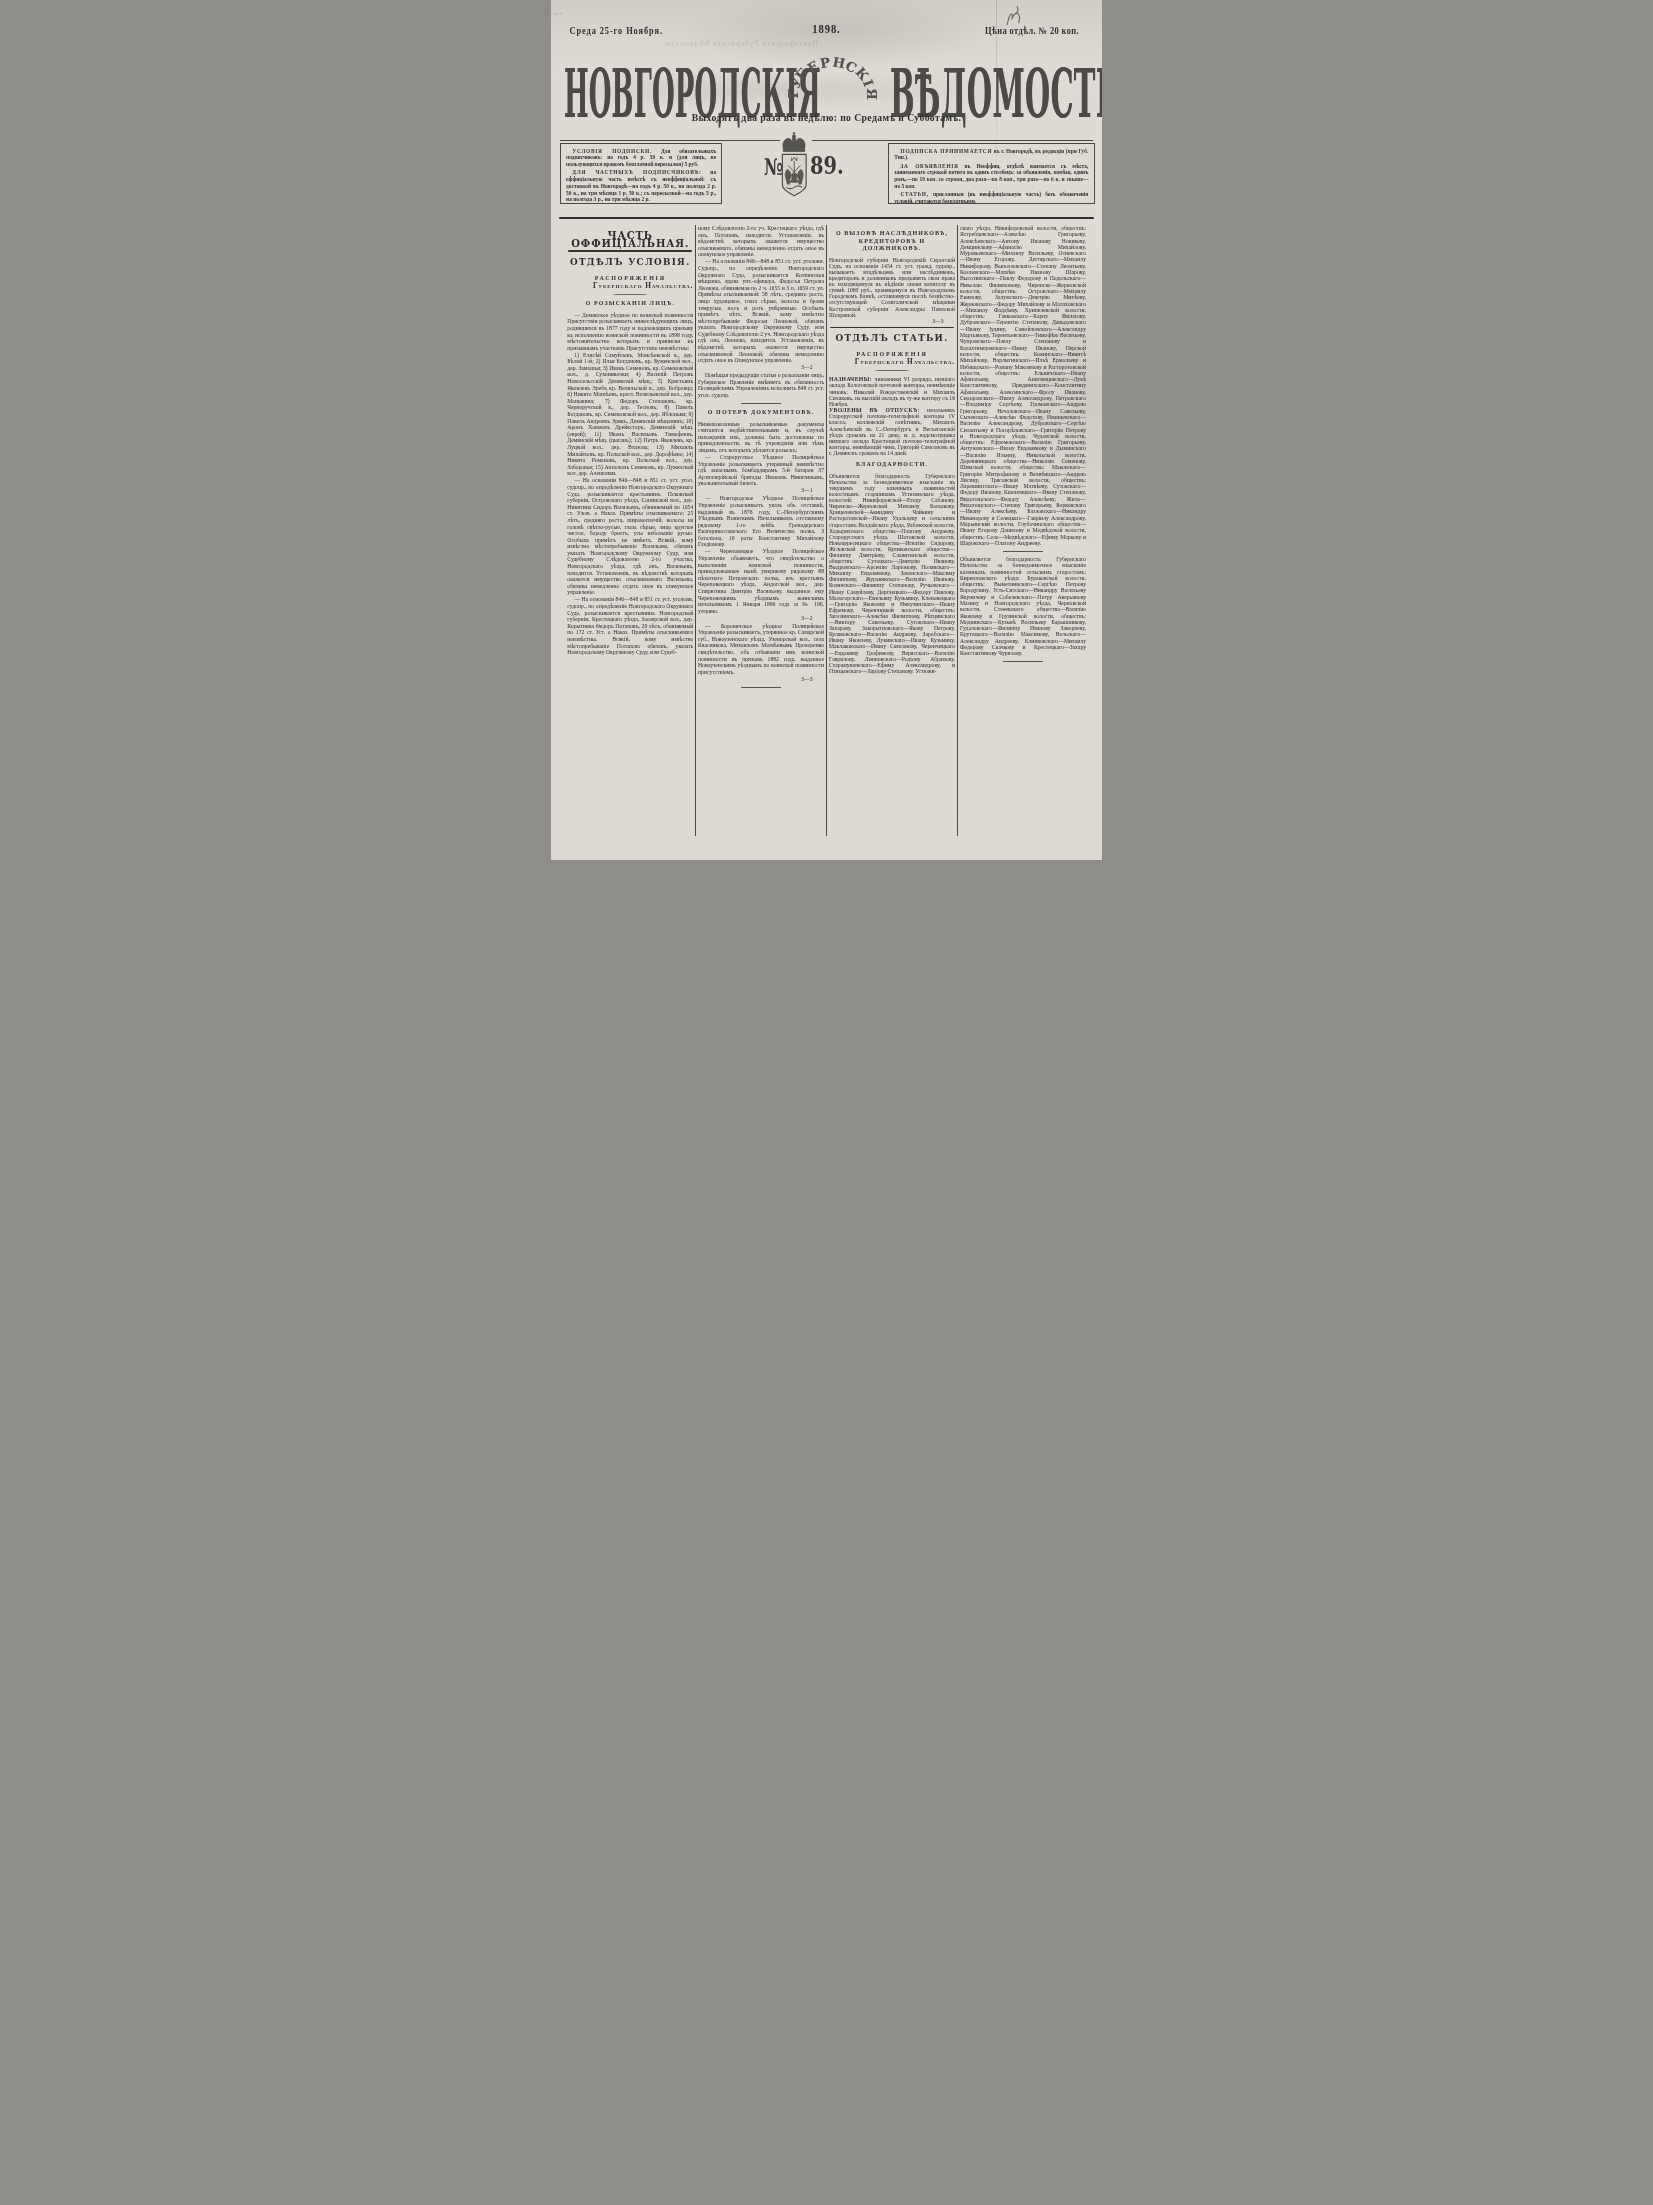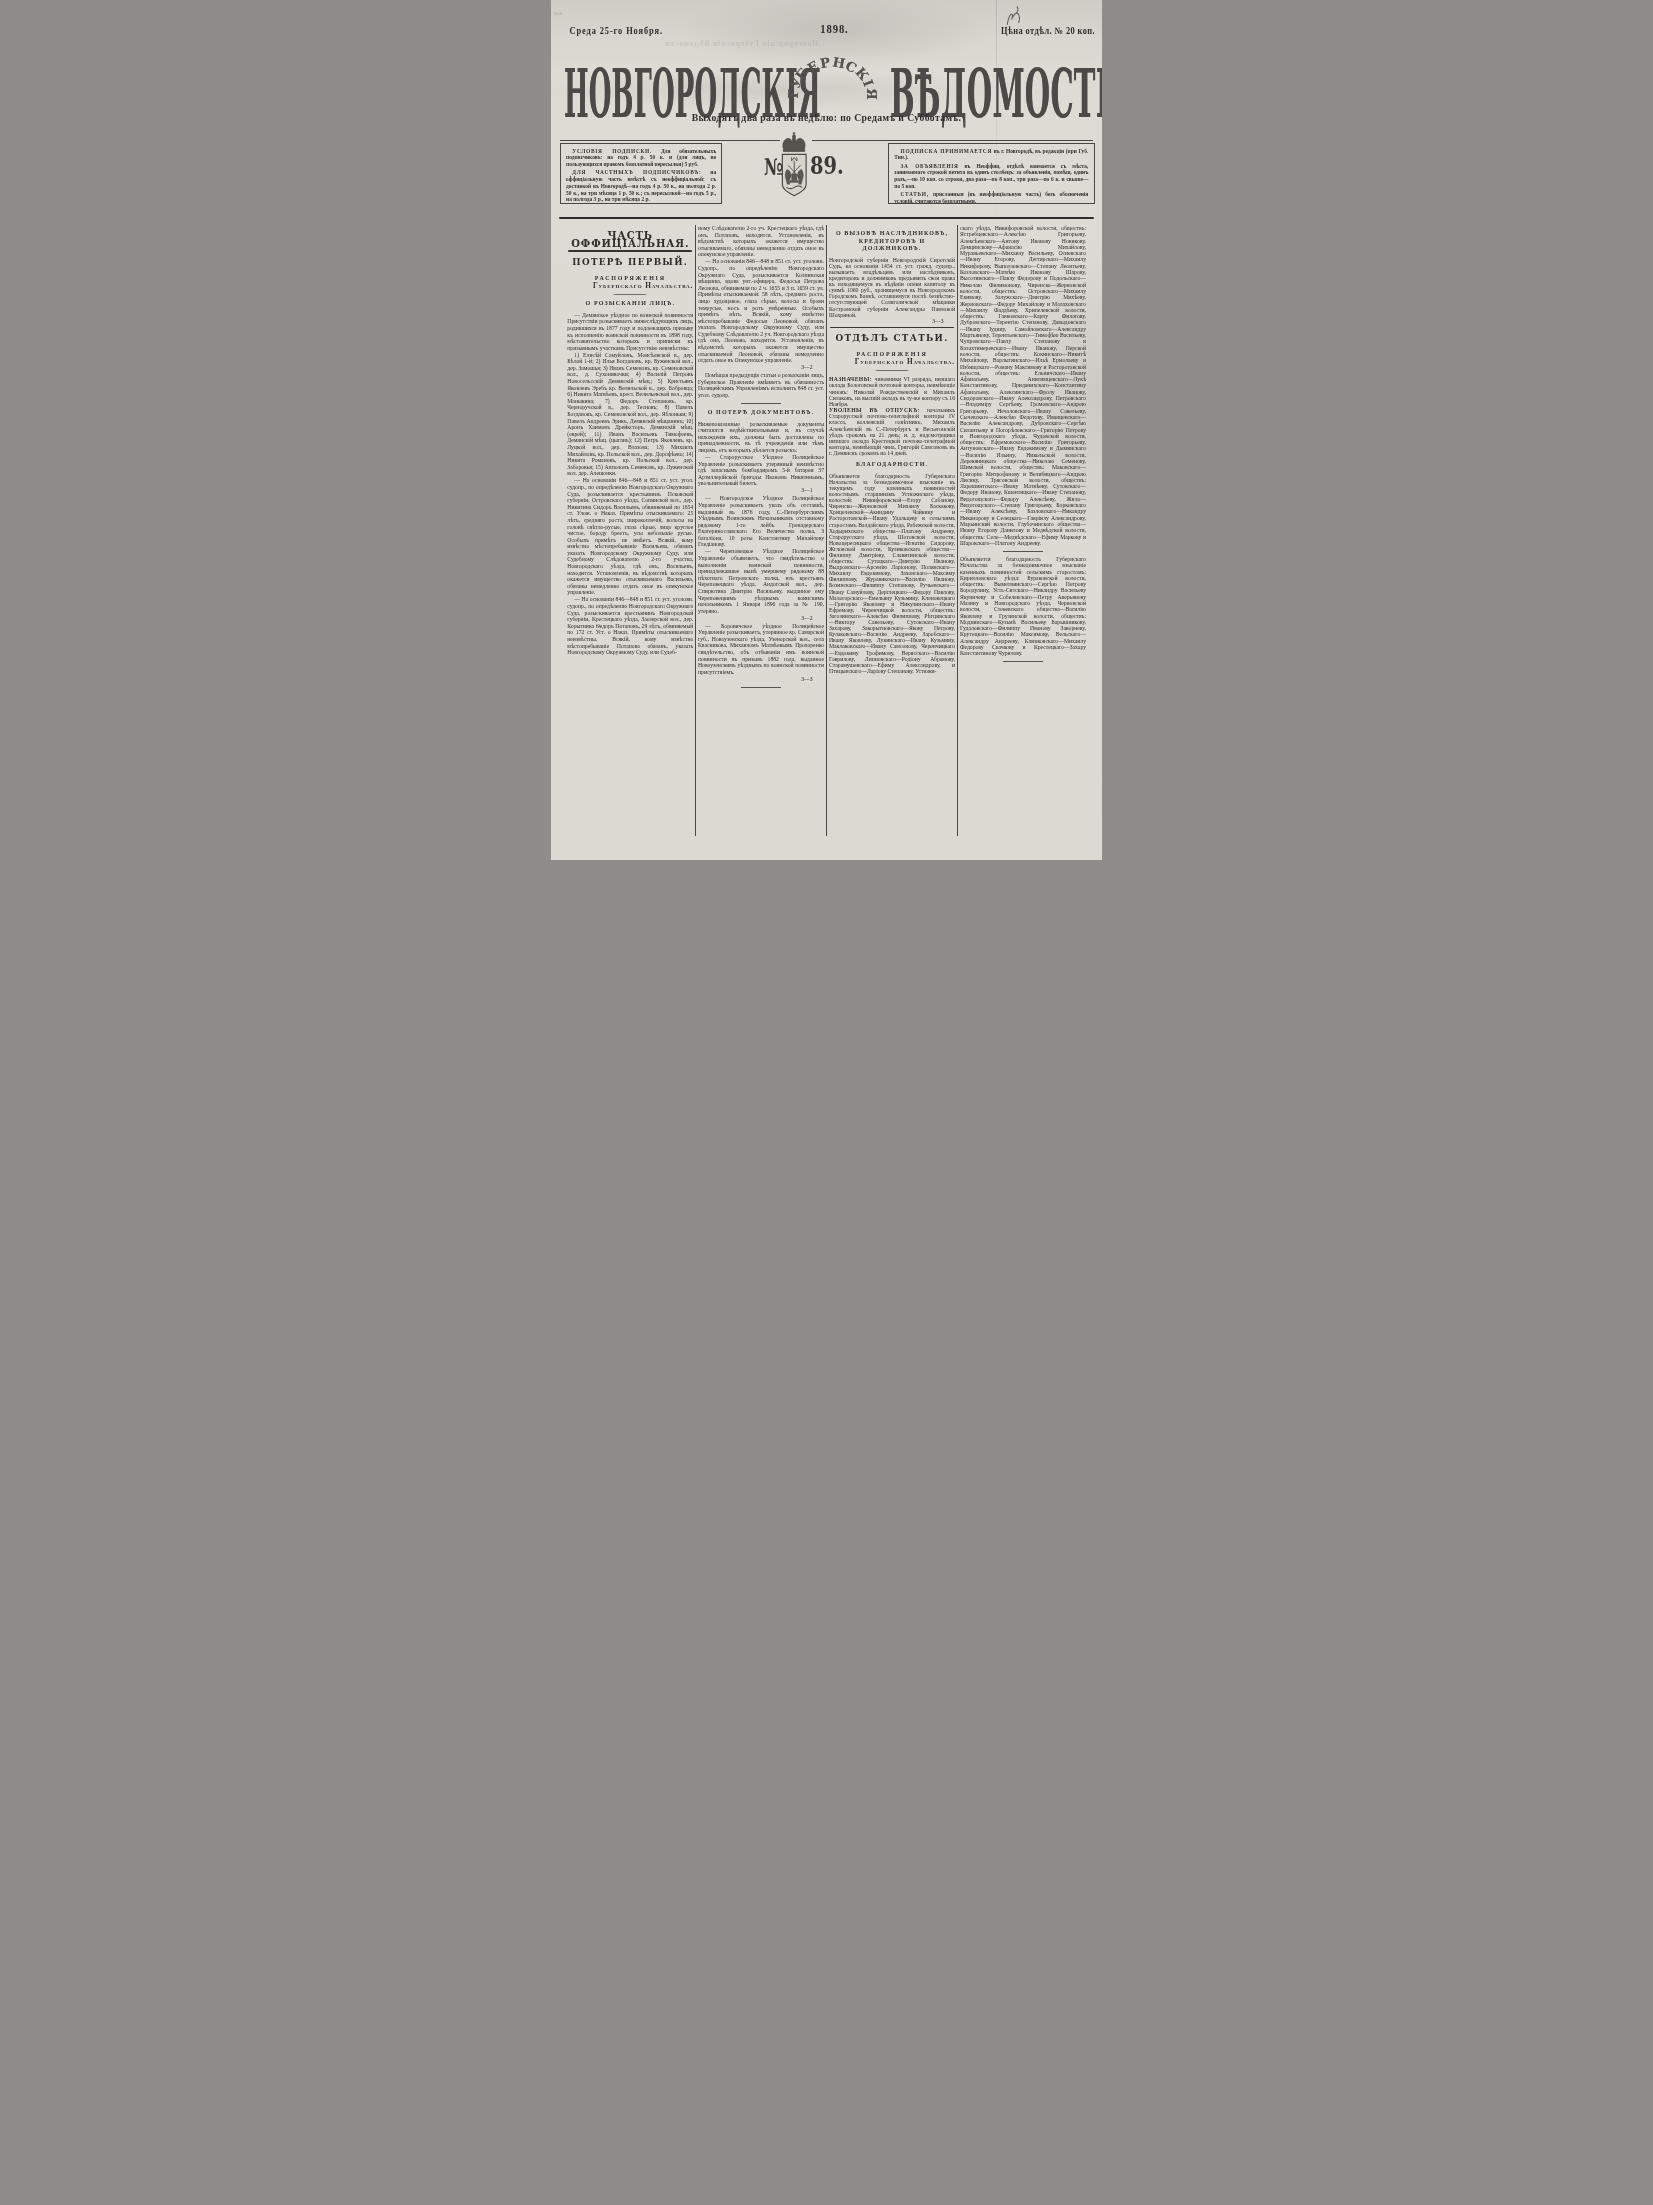--- a/index.html
+++ b/index.html
@@ -12,21 +12,21 @@
       linear-gradient(180deg,#cfccc6 0px,#d9d6cf 40px,#dedbd4 71px,#dcd9d2 100%);
     font-family:"Liberation Serif","DejaVu Serif",serif;
     color:#2e2d2b;overflow:hidden;
   }
   .crease{position:absolute;left:445px;top:0;width:0.9px;height:229px;background:linear-gradient(180deg,rgba(60,60,60,.18),rgba(60,60,60,0));}
   .ghost{position:absolute;left:82px;top:39px;width:185px;font-size:7.5px;font-weight:bold;color:rgba(95,95,95,.14);transform:scaleX(-1);filter:blur(0.3px);letter-spacing:0.9px;white-space:nowrap;}
   .corner-mark{position:absolute;left:2.6px;top:10.6px;font-size:4.4px;color:rgba(70,70,70,.35);transform:rotate(-4deg);}
   .squiggle{position:absolute;left:450px;top:1.8px;}
 
   
-  .topline{position:absolute;top:25.6px;left:0;width:100%;height:13.2px;font-weight:bold;padding-left:16px;}
+  .topline{position:absolute;top:25.6px;left:0;width:100%;height:13.2px;font-weight:bold;}
   .dateline{position:absolute;left:18.5px;top:0;font-size:8.4px;letter-spacing:0.9px;transform:scaleY(1.15);transform-origin:0 0;}
   .yearline{position:absolute;left:0;width:100%;text-align:center;top:-1.8px;font-size:10.6px;letter-spacing:0.9px;transform:scaleY(1.1);}
   .priceline{position:absolute;right:23px;top:0;font-size:8.4px;letter-spacing:0.4px;transform:scaleY(1.15);transform-origin:100% 0;}
 
   
   .mast-word{position:absolute;white-space:nowrap;font-family:"DejaVu Serif",serif;font-weight:bold;color:#4b4a47;text-shadow:0 0 0.4px rgba(70,70,70,.55);}
   .mast-left{left:13.2px;top:53px;font-size:52px;transform:scale(.50,1.30);transform-origin:0 0;letter-spacing:0.4px;}
   .mast-right{left:339px;top:53px;font-size:52px;transform:scale(.56,1.30);transform-origin:0 0;letter-spacing:0.4px;}
   .arch{position:absolute;left:281px;top:94px;width:0;height:0;font-family:"DejaVu Serif",serif;font-weight:bold;font-size:13.2px;color:#55534f;text-shadow:0 0 0.4px rgba(70,70,70,.4);}
   .subtitle{position:absolute;top:112px;left:0;width:100%;text-align:center;font-size:9.7px;font-weight:bold;letter-spacing:0.4px;transform:scaleY(1.1);}
@@ -142,21 +142,21 @@
       <path d="M16,28 L44,58 M44,28 L16,58"></path>
       <path d="M12,78 q9,6 18,0 q9,-6 18,0" stroke-width="2.4"></path>
     </g>
   </svg>
 
   <div class="thick-rule"></div>
 
   <div class="col col-1">
       <div class="blk blk-h-part">ЧАСТЬ ОФФИЦІАЛЬНАЯ.</div>
       <div class="blk blk-rule-thick"></div>
-      <div class="blk blk-h-otdel">ПОТЕРѢ ПЕРВЫЙ.</div>
+      <div class="blk blk-h-otdel">ОТДѢЛЪ УСЛОВІЯ.</div>
       <div class="blk blk-h-rasp">РАСПОРЯЖЕНІЯ</div>
       <div class="blk blk-h-nach">Губернскаго Начальства.</div>
       <div class="blk blk-rule-wavy"></div>
       <div class="blk blk-h-sub">О РОЗЫСКАНІИ ЛИЦЪ.</div>
       <div class="blk blk-para">— Демянское уѣздное по воинской повинности Присутствіи розыскиваетъ нижеслѣдующихъ лицъ, родившихся въ 1877 году и подлежащихъ призыву къ исполненію воинской повинности въ 1898 году, мѣстожительство которыхъ и приписки къ призывнымъ участкамъ Присутствію неизвѣстны:</div>
       <div class="blk blk-para">1) Елисѣй Самуйловъ, Моисѣевской в., дер. Бѣлой 1-й; 2) Илья Богдановъ, кр. Буженской вол., дер. Замошья; 3) Иванъ Семеновъ, кр. Семеновской вол., д. Сухонивочки; 4) Василій Петровъ Новосельсскій Демянскій мѣщ.; 5) Кристьянъ Яковлевъ Эребъ кр. Велильской в., дер. Бобровца; 6) Никита Матвѣевъ, крест. Велильевской вол., дер. Маныкина; 7) Федоръ Степановъ, кр. Черноручской в., дер. Тесновъ; 8) Павелъ Богдановъ, кр. Семеновской вол., дер. Яблоньки; 9) Павелъ Андреевъ Эрикъ, Демянскій мѣщанинъ; 10) Аронъ Хаимовъ Дрейксторъ, Демянскій мѣщ. (еврей); 11) Иванъ Васильевъ Тимофеевъ, Демянскій мѣщ. (цыганъ); 12) Петръ Яковлевъ, кр. Луцкой вол., дер. Влазова; 13) Михаилъ Михайловъ, кр. Польской вол., дер. Дорофѣево; 14) Никита Романовъ, кр. Польской вол., дер. Заборовья; 15) Апполонъ Семеновъ, кр. Луженской вол. дер. Алешонки.</div>
       <div class="blk blk-para">— На основаніи 846—848 и 851 ст. уст. угол. судопр., по опредѣленію Новгородскаго Окружнаго Суда, розыскивается крестьянинъ Псковской губерніи, Островскаго уѣзда, Сопинской вол., дер. Никитина Сидоръ Васильевъ, обвиняемый по 1654 ст. Улож. о Наказ. Примѣты отыскиваемаго: 25 лѣтъ, средняго роста, широкоплечій, волосы на головѣ свѣтло-русые, глаза сѣрые, лицо круглое чистое, бороду бреетъ, усы небольшіе русые. Особыхъ примѣтъ не имѣетъ. Всякій, кому извѣстно мѣстопребываніе Васильева, обязанъ указать Новгородскому Окружному Суду, или Судебному Слѣдователю 2-го участка, Новгородскаго уѣзда, гдѣ онъ, Васильевъ, находится. Установленія, въ вѣдомствѣ которыхъ окажется имущество отыскиваемаго Васильева, обязаны немедленно отдать оное въ опекунское управленіе.</div>
       <div class="blk blk-para">— На основаніи 846—848 и 851 ст. уст. уголовн. судопр., по опредѣленію Новгородскаго Окружнаго Суда, розыскивается крестьянинъ Новгородской губерніи, Крестецкаго уѣзда, Заозерской вол., дер. Корытника Ѳедоръ Потаповъ, 29 лѣтъ, обвиняемый по 172 ст. Уст. о Наказ. Примѣты отыскиваемаго неизвѣстны. Всякій, кому извѣстно мѣстопребываніе Потапова обязанъ, указать Новгородскому Окружному Суду, или Судеб-</div>
     </div>
   <div class="col col-2">

